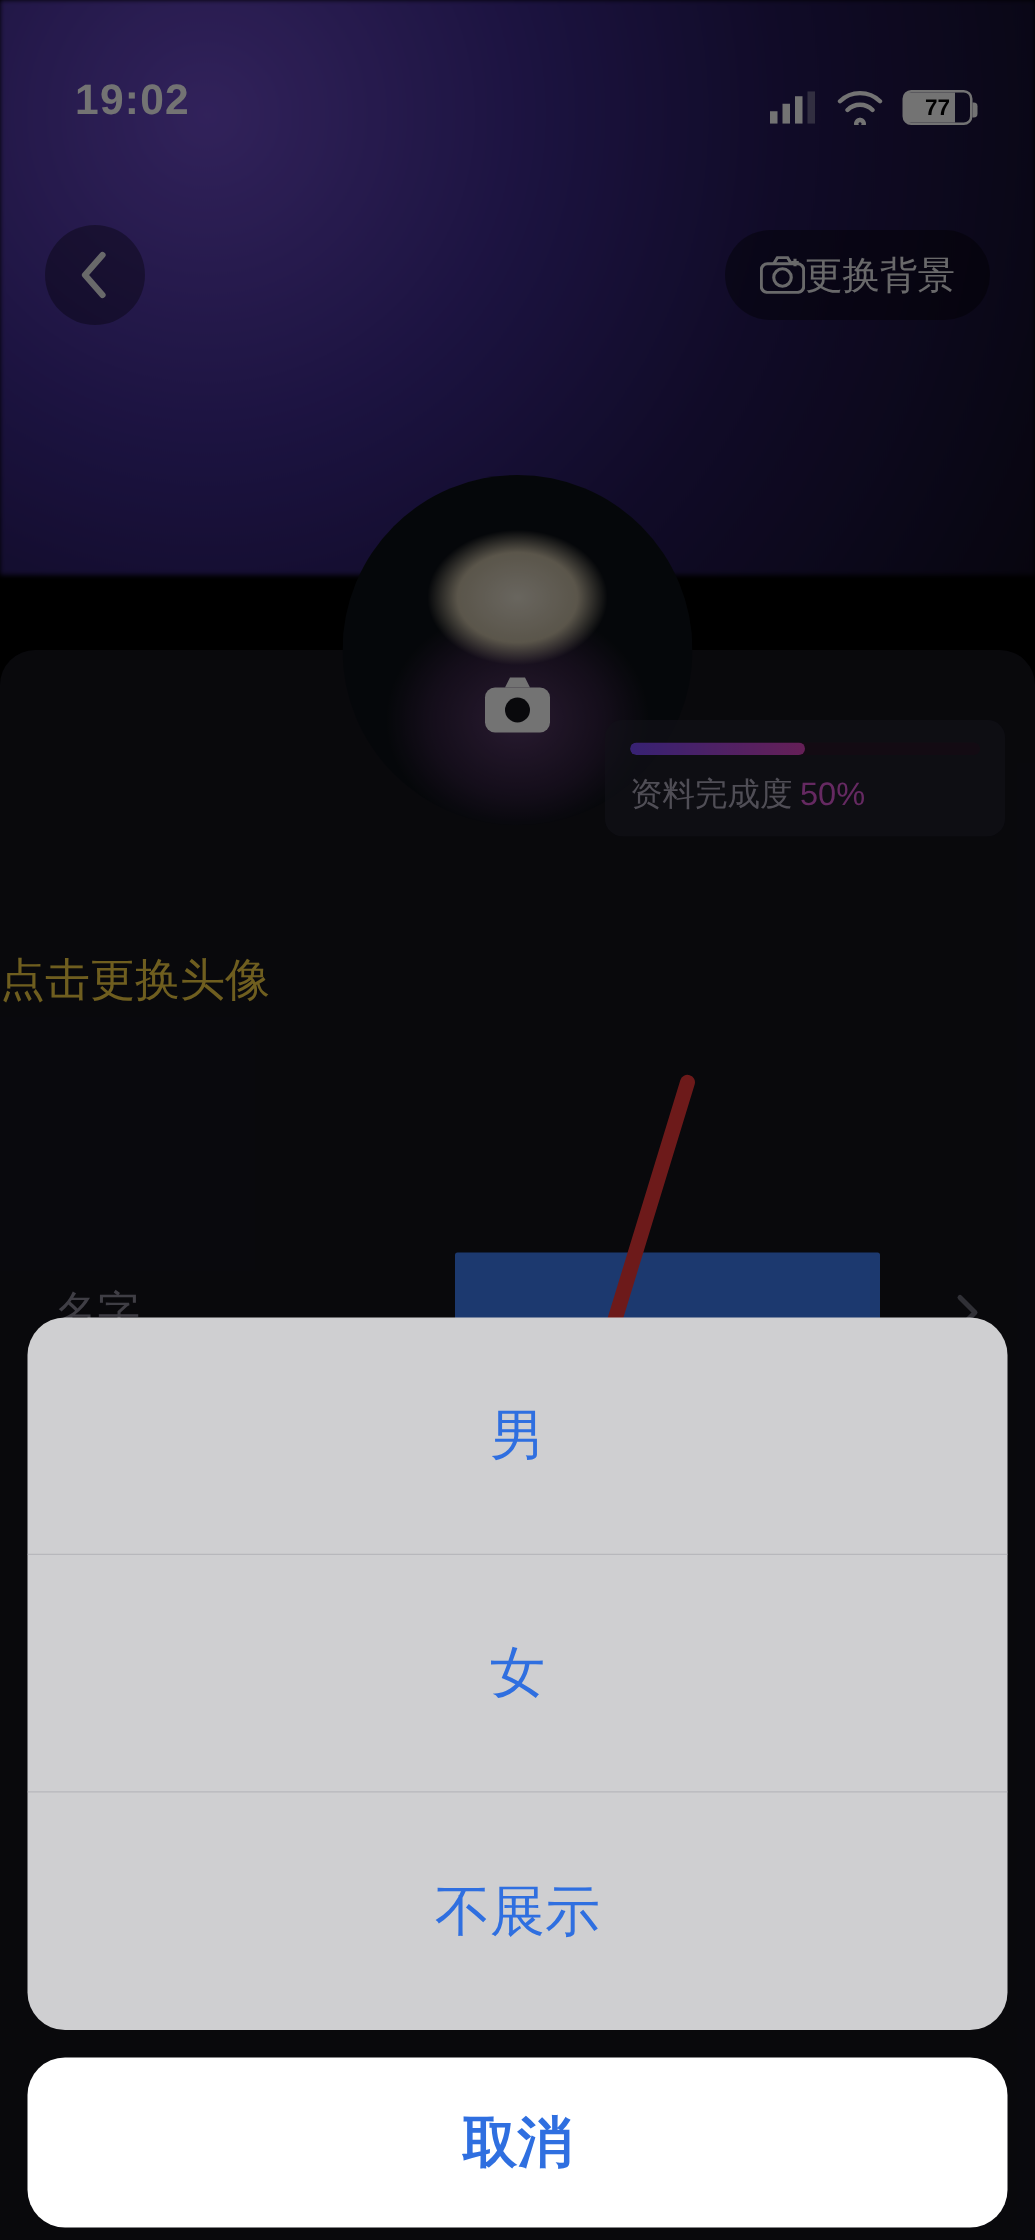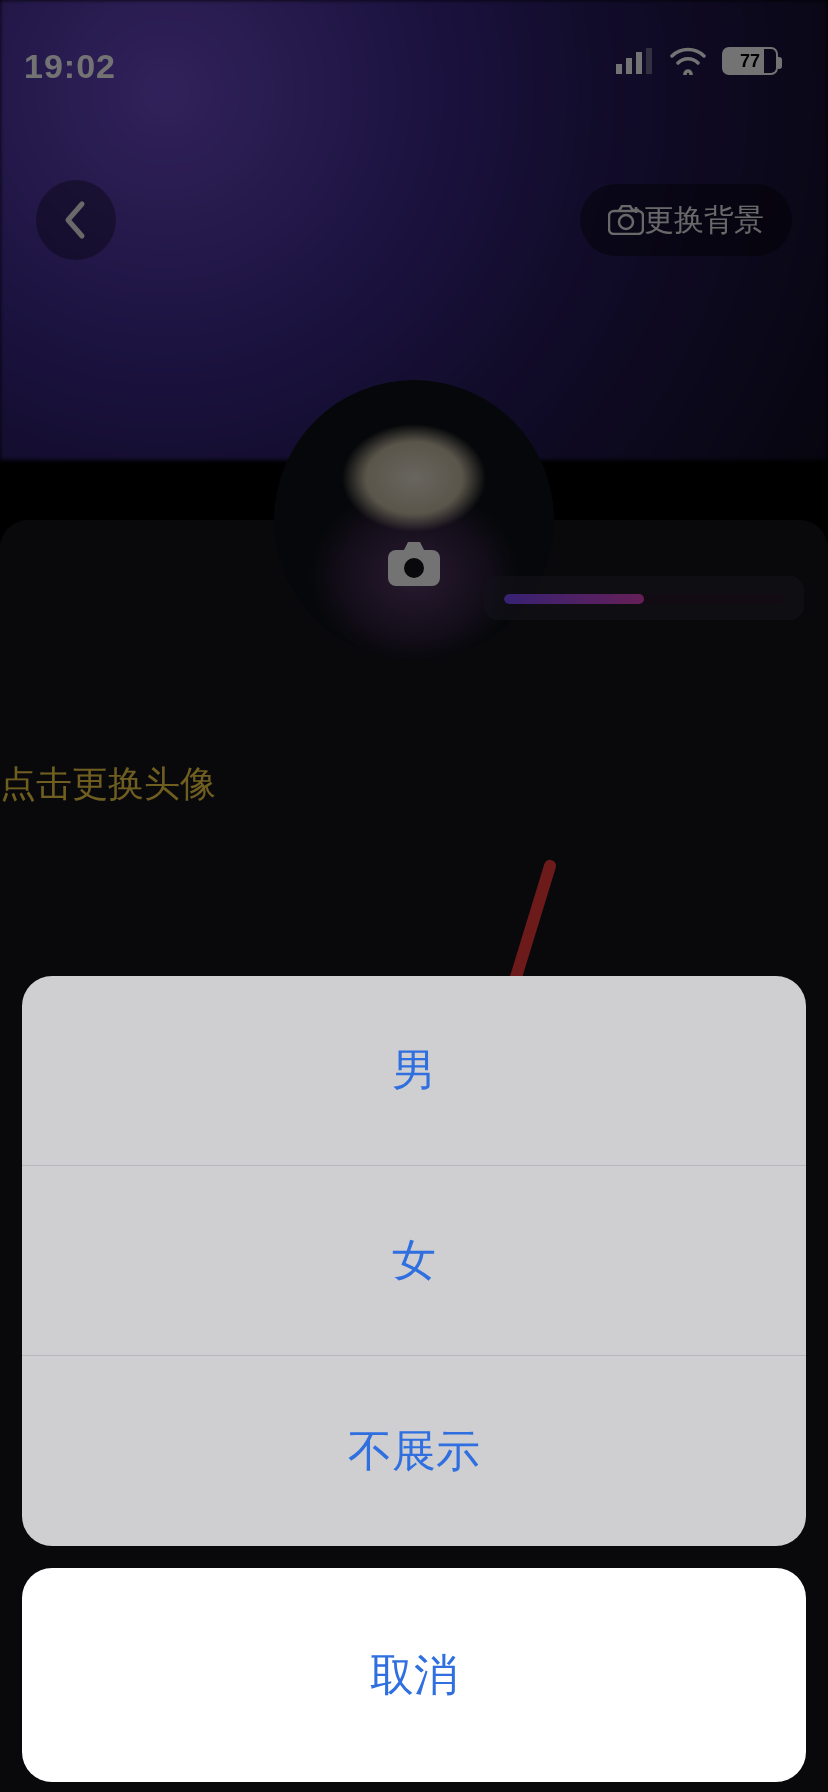--- a/index.html
+++ b/index.html
@@ -14,22 +14,22 @@
     background: radial-gradient(circle at 20% 20%, #6e4cc9 0%, #3d2a8d 35%, #261a5a 60%, #110d22 100%);
     filter: blur(2px);
   }
   .dim-overlay {
     position: absolute; inset: 0; background: rgba(0,0,0,0.55); z-index: 50;
   }
 
   
   .status-bar {
     position: absolute; top: 0; left: 0; right: 0; height: 100px;
-    display: flex; align-items: flex-start; justify-content: space-between;
-    padding: 30px 50px 0 24px; color: #fff; z-index: 10; margin-top: 17px;
+    display: flex; align-items: flex-end; justify-content: space-between;
+    padding: 30px 50px 0 60px; color: #fff; z-index: 10;
   }
   .status-time { font-size: 34px; font-weight: 600; letter-spacing: 1px; }
   .status-icons { display: flex; align-items: center; gap: 14px; }
   .battery-box {
     width: 56px; height: 28px; border: 2.5px solid #fff; border-radius: 7px;
     position: relative; display: flex; align-items: center; justify-content: center;
     font-size: 18px; font-weight: 700; color: #000; background: linear-gradient(to right, #fff 77%, transparent 77%);
   }
   .battery-box::after { content:""; position:absolute; right:-6px; top:8px; width:4px; height:12px; background:#fff; border-radius:0 3px 3px 0;}
 
@@ -121,23 +121,23 @@
   }
   .sheet-group {
     background: #cfcfd1; border-radius: 30px; overflow: hidden; margin-bottom: 22px;
   }
   .sheet-item {
     height: 190px; display: flex; align-items: center; justify-content: center;
     font-size: 44px; color: #2f6fe0; border-bottom: 1px solid #b8b8bc;
   }
   .sheet-item:last-child { border-bottom: none; }
   .sheet-cancel {
-    background: #fff; border-radius: 30px; height: 214px;
+    background: #fff; border-radius: 30px; height: 136px;
     display: flex; align-items: center; justify-content: center;
-    font-size: 44px; color: #2f6fe0; font-weight: 400; margin-bottom: 10px;
+    font-size: 44px; color: #2f6fe0; font-weight: 700; margin-bottom: 10px;
   }
 
   
   .peek-row {
     position: absolute; bottom: 60px; left: 0; right: 0; padding: 0 44px;
     display: flex; align-items: center; color: #8d8a99; font-size: 34px; z-index: 4;
   }
   .peek-row .row-label { width: 320px; }
 
   
@@ -192,20 +192,23 @@
       <circle cx="28" cy="28" r="10" fill="#14141c"></circle>
       <path d="M18 10 l4 -8 h12 l4 8" fill="#fff"></path>
     </svg>
 </div>
 <div class="avatar-label">点击更换头像</div>
 
 <div class="progress-badge">
   <div class="progress-bar-bg">
       <div class="progress-bar-fill"></div>
     </div>
+  <div class="progress-text">
+    <span>资料完成度</span><span class="pct">50%</span>
+  </div>
 </div>
 
 <div class="card"></div>
 
 <div class="rows">
 
   <div class="row">
     <div class="row-label">名字</div>
     <div class="row-value">
         <div class="name-block"></div>

